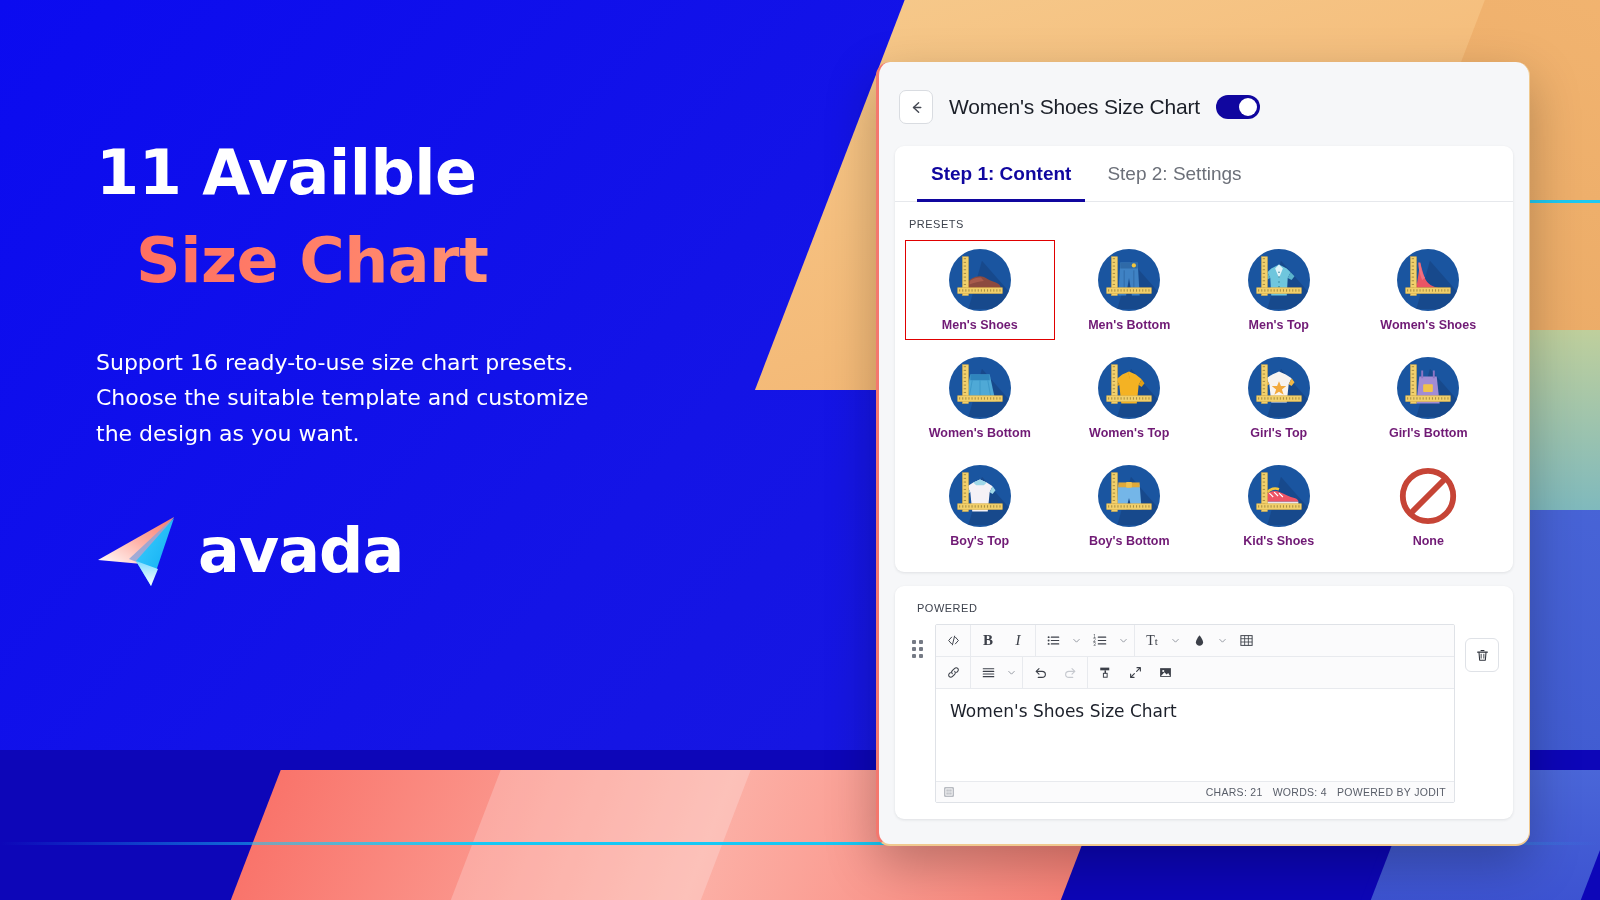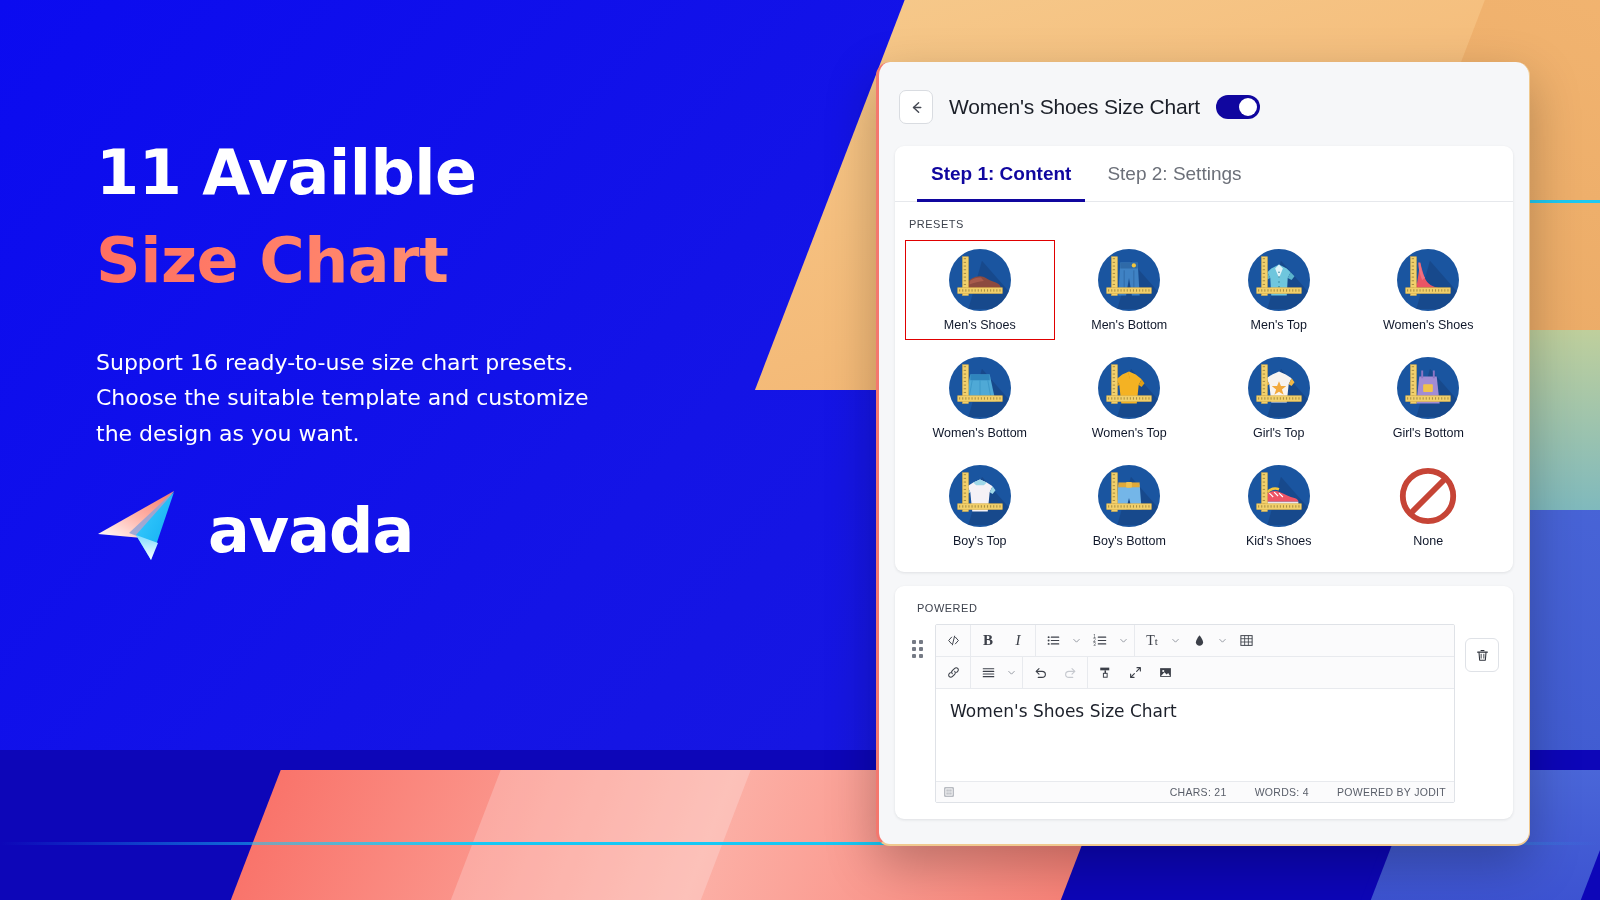--- a/index.html
+++ b/index.html
@@ -102,39 +102,40 @@
     font-weight: bold;
     line-height: 1.07;
     color: #ffffff;
     letter-spacing: -0.5px;
   }
   .headline .l2 {
     background: linear-gradient(95deg, #ff6f61 0%, #ff8a6e 45%, #ffcf9a 100%);
     -webkit-background-clip: text;
     background-clip: text;
     color: transparent;
+    margin-left: 40px;
     -webkit-text-fill-color: transparent;
   }
   .headline-line { display: block; margin-bottom: 22px; }
 
   .subcopy {
     margin-top: 50px;
     font-family: "DejaVu Sans", sans-serif;
     font-size: 22px;
     line-height: 1.62;
     color: #ffffff;
     font-weight: 400;
   }
   .subcopy span { display: block; }
 
   .brand {
-    margin-top: 36px;
+    margin-top: 62px;
     display: flex;
-    align-items: flex-end;
-    gap: 14px;
+    align-items: center;
+    gap: 4px;
   }
   .brand-name {
     font-family: "DejaVu Sans", sans-serif;
     font-size: 62px;
     font-weight: bold;
     color: #ffffff;
     letter-spacing: -1px;
     line-height: 1;
   }
 
@@ -238,22 +239,23 @@
   .preset-circle {
     width: 62px; height: 62px;
     border-radius: 50%;
     background: #1a55a0;
     display: flex; align-items: center; justify-content: center;
     overflow: hidden;
   }
   .preset-circle.none-circle { background: transparent; }
   .preset-label {
     font-size: 12.5px;
-    color: #0f172a;
+    color: #701a75;
     white-space: nowrap;
+    font-weight: bold;
   }
 
   
   .content-row {
     display: flex;
     align-items: flex-start;
     padding: 0 14px 16px 14px;
     gap: 10px;
   }
   .drag-handle {
@@ -309,21 +311,21 @@
   .editor-status {
     display: flex; align-items: center;
     justify-content: space-between;
     border-top: 1px solid #e8eaee;
     background: #fbfbfc;
     padding: 4px 8px;
     font-size: 10.5px;
     letter-spacing: 0.3px;
     color: #595e69;
   }
-  .status-right { display: flex; gap: 28px; }
+  .status-right { display: flex; gap: 10px; }
   .delete-btn {
     width: 34px; height: 34px;
     margin-top: 14px;
     border: 1px solid #dfe2e7;
     border-radius: 6px;
     background: #fff;
     display: flex; align-items: center; justify-content: center;
     color: #2d313a;
     cursor: pointer;
     flex-shrink: 0;

